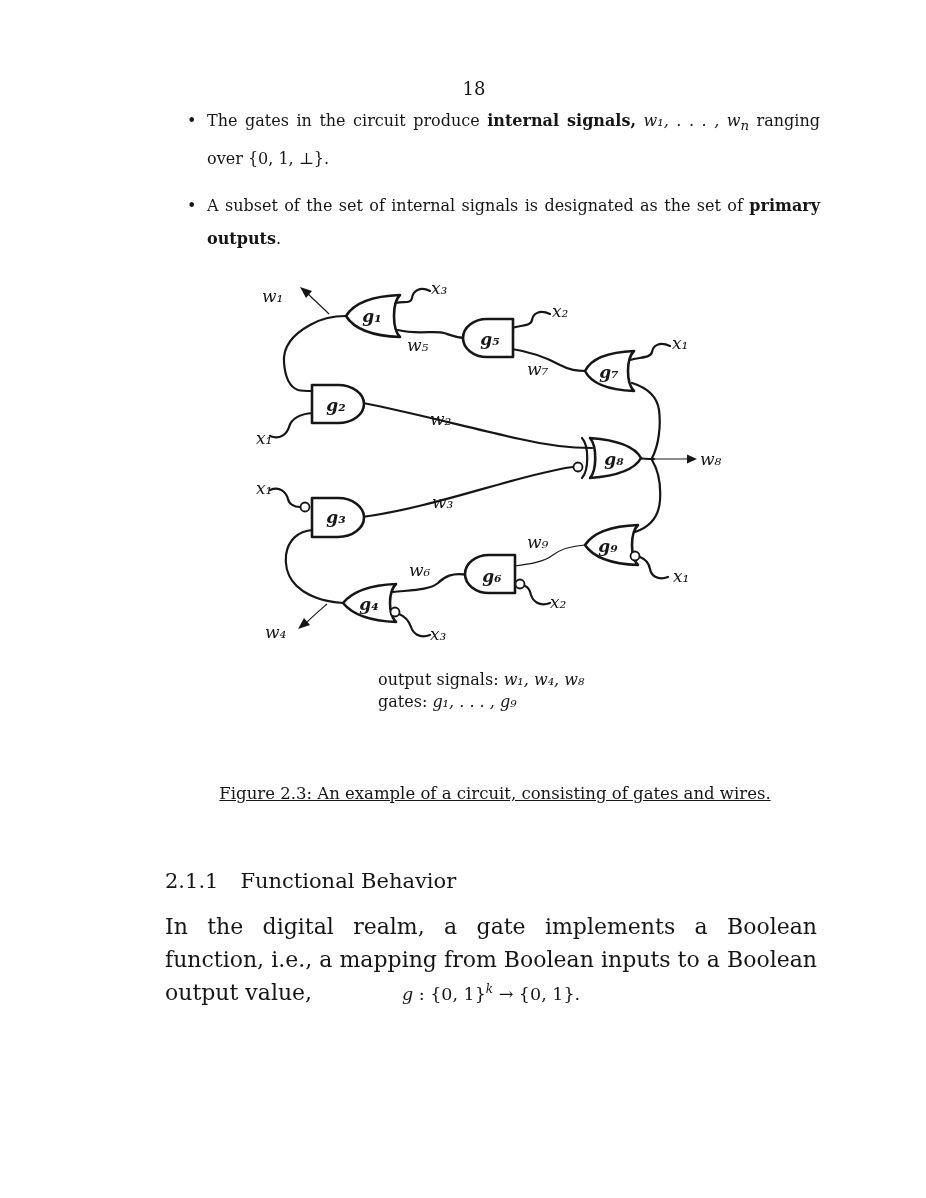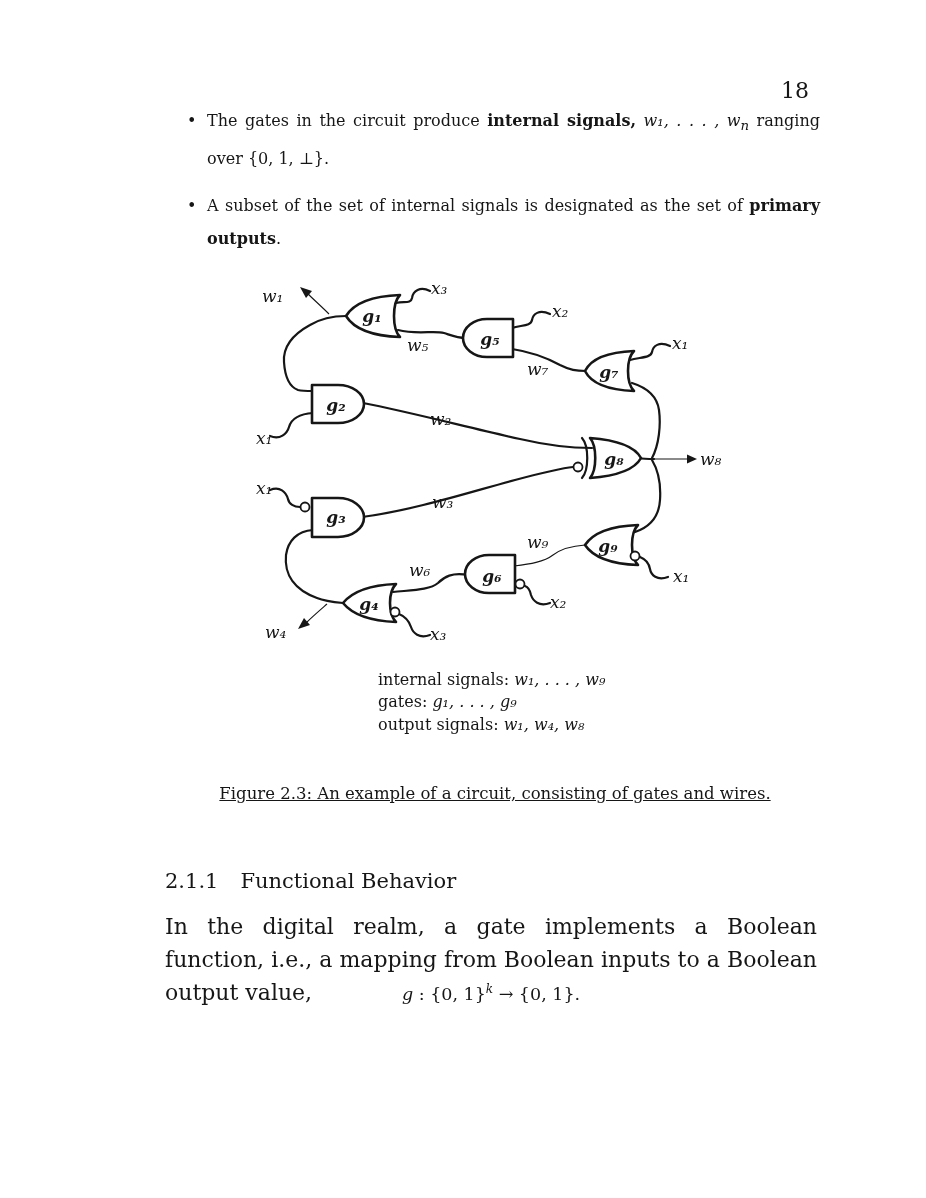--- a/index.html
+++ b/index.html
@@ -3,21 +3,21 @@
 <meta charset="utf-8">
 <style>
   html,body{margin:0;padding:0;}
   body{
     width:926px;height:1198px;position:relative;background:#ffffff;
     font-family:"DejaVu Serif","Liberation Serif",serif;color:#161616;
     overflow:hidden;
   }
   .abs{position:absolute;}
   
-  .page-number{left:157px;top:78px;width:652px;text-align:right;font-size:22px;}
+  .page-number{left:148px;top:78px;width:652px;text-align:center;font-size:18px;}
   
   .bullets{left:165px;top:104px;width:652px;}
   .bullet-item{position:relative;padding-left:42px;width:613px;
     font-size:16px;line-height:33px;text-align:justify;}
   .bullet-item + .bullet-item{margin-top:14px;}
   .bullet-marker{position:absolute;left:22px;top:0;font-size:16px;}
   .b{font-weight:bold;}
   .m{font-style:italic;}
   
   .legend{left:378px;top:669px;font-size:16px;line-height:22.4px;}
@@ -153,23 +153,22 @@
   <text class="slabel" x="700" y="465">w₈</text>
   <text class="slabel" x="527" y="548">w₉</text>
   <text class="slabel" x="673" y="582">x₁</text>
   <text class="slabel" x="409" y="576">w₆</text>
   <text class="slabel" x="550" y="608">x₂</text>
   <text class="slabel" x="430" y="640">x₃</text>
   <text class="slabel" x="265" y="638">w₄</text>
 </svg>
 
 <div class="abs legend">
-  <div><span>internal signals: </span><span class="m">w₁, . . . , w₉</span></div>
+  <div><span>output signals: </span><span class="m">w₁, w₄, w₈</span></div>
   <div><span>gates: </span><span class="m">g₁, . . . , g₉</span></div>
-  <div><span>output signals: </span><span class="m">w₁, w₄, w₈</span></div>
 </div>
 
 <div class="abs caption">Figure 2.3: An example of a circuit, consisting of gates and wires.</div>
 
 <div class="abs heading">
   <span>2.1.1</span><span class="title">Functional Behavior</span>
 </div>
 
 <div class="abs para">In the digital realm, a gate implements a Boolean function, i.e., a mapping from Boolean inputs to a Boolean output value,</div>
 

